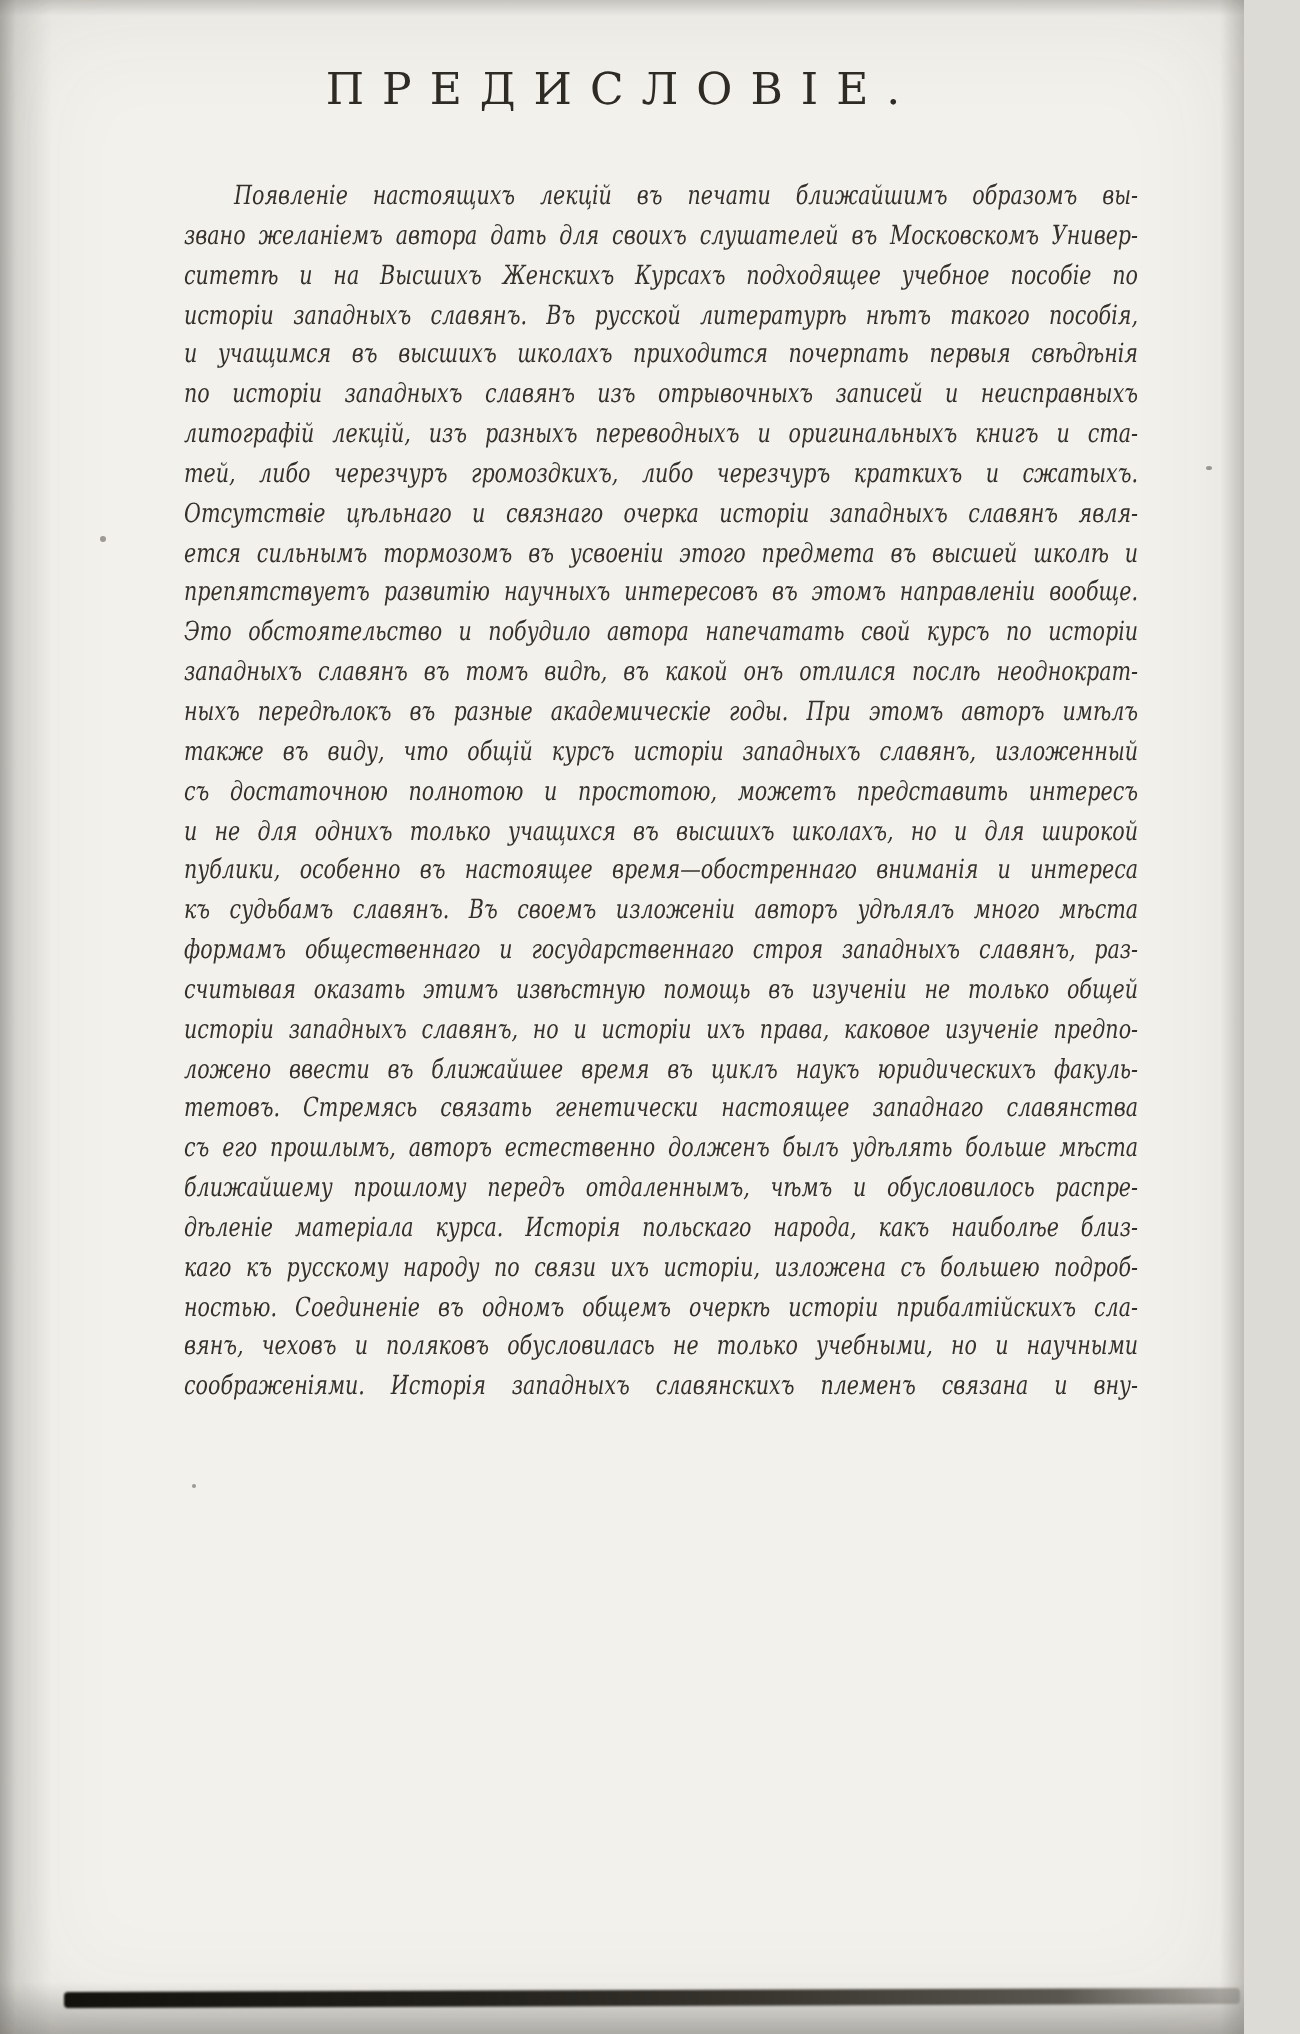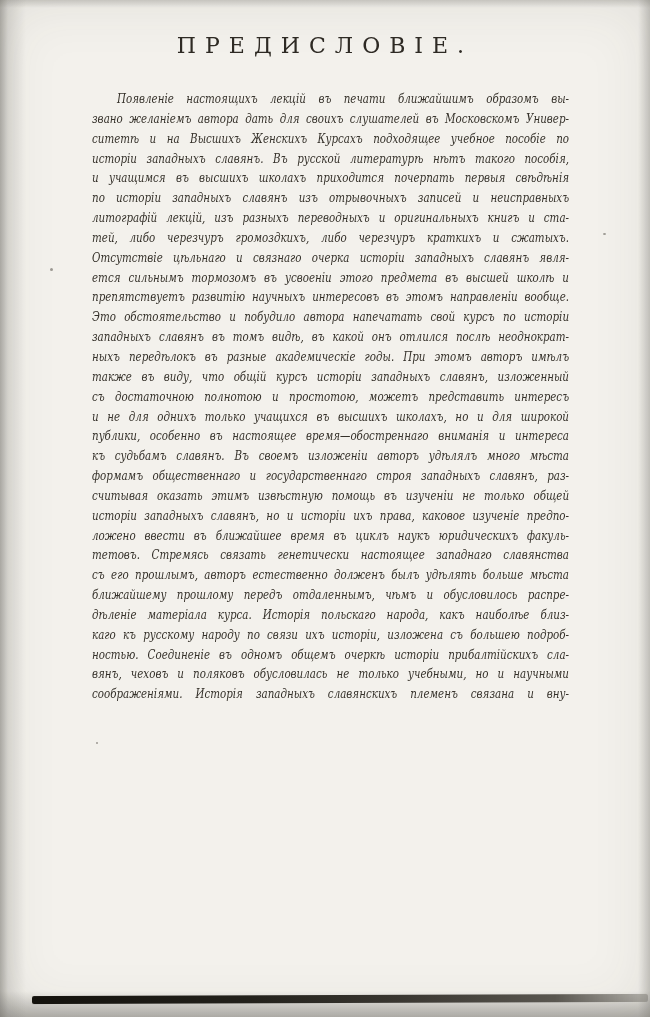--- a/index.html
+++ b/index.html
@@ -2,31 +2,32 @@
 <html><head>
 <meta charset="utf-8">
 <style>
   html, body {
     margin: 0;
     padding: 0;
     background: #dddbd6;
   }
   .page {
     position: relative;
-    width: 650px;
+    width: 582px;
     height: 1017px;
     overflow: hidden;
     background:
       linear-gradient(to right, rgba(110,108,102,0.50) 0px, rgba(110,108,102,0.18) 8px, rgba(0,0,0,0) 26px),
       linear-gradient(to left,  rgba(120,118,112,0.35) 0px, rgba(0,0,0,0) 12px),
       linear-gradient(to bottom, rgba(120,118,112,0.30) 0px, rgba(0,0,0,0) 8px),
       linear-gradient(to top,   rgba(100,98,92,0.45) 0px, rgba(0,0,0,0) 26px),
       #f3f1ec;
     box-shadow: inset 0 0 60px rgba(60,55,45,0.10);
     font-family: "DejaVu Serif", serif;
+    padding-left: 40px;
   }
   .title {
     position: absolute;
     top: 33px;
     left: 0;
     width: 100%;
     margin: 0;
     text-align: center;
     font-family: "DejaVu Serif", serif;
     font-weight: 400;

